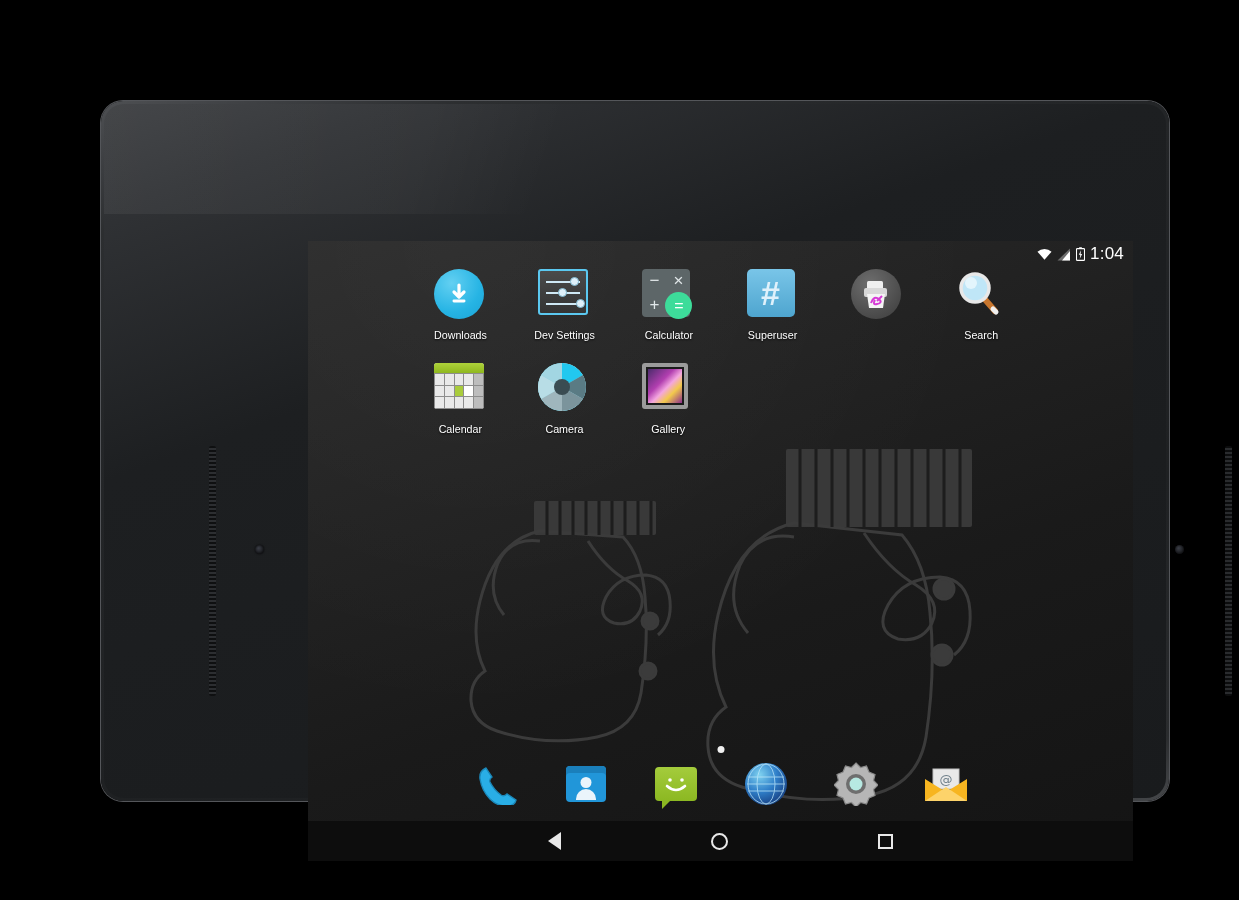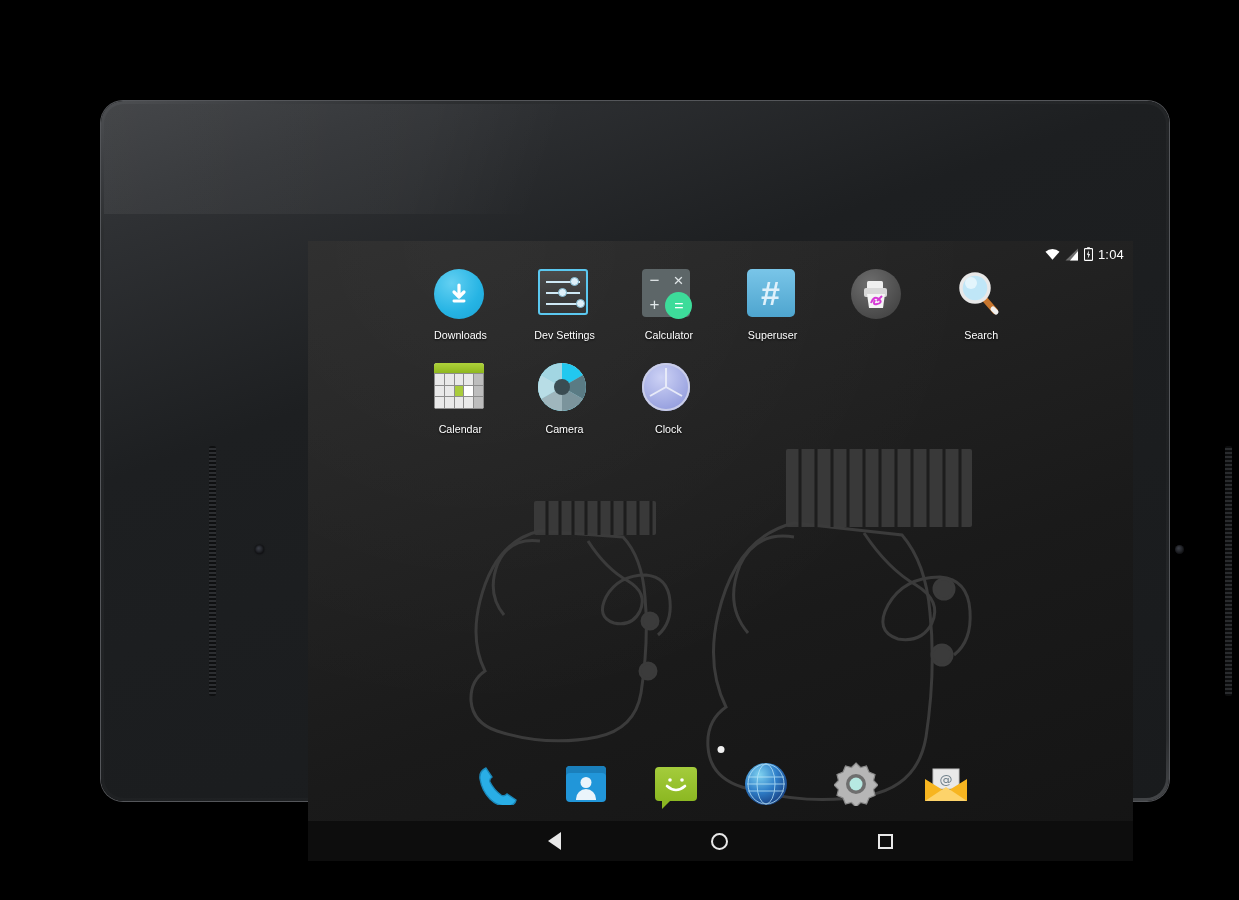--- a/index.html
+++ b/index.html
@@ -45,21 +45,21 @@
     background:
       radial-gradient(ellipse at 20% 0%, rgba(255,255,255,.035) 0%, rgba(255,255,255,0) 55%),
       linear-gradient(160deg,#2b2b2b 0%,#232323 28%,#1a1a1a 60%,#141414 100%);}
   #wallpaper svg{position:absolute;left:0;top:0;width:100%;height:100%;}
   
   #statusbar{
     position:absolute;left:0;top:0;width:100%;height:26px;
     display:flex;align-items:center;justify-content:flex-end;gap:5px;
     padding-right:9px;color:#fff;font-size:12.5px;
   }
-  #statusbar .clockTxt{font-size:13px;letter-spacing:.2px;}
+  #statusbar .clockTxt{font-size:17px;letter-spacing:.2px;}
   
   #appgrid{
     position:absolute;left:0;top:28px;width:100%;
     display:grid;grid-template-columns:repeat(6,1fr);
     row-gap:22px;padding:0 100px;
   }
   .app{display:flex;flex-direction:column;align-items:center;cursor:pointer;}
   .ic{width:52px;height:52px;position:relative;}
   .lbl{margin-top:8px;color:#fff;font-size:11.5px;white-space:nowrap;
        text-shadow:0 1px 2px rgba(0,0,0,.9);transform:scaleX(.93);}
@@ -323,31 +323,29 @@
               <path d="M24 24 L24 48 A24 24 0 0 1 3 36 Z" fill="#9fb6bd"></path>
               <path d="M24 24 L3 36 A24 24 0 0 1 3 12 Z" fill="#b8dde6"></path>
               <path d="M24 24 L3 12 A24 24 0 0 1 24 0 Z" fill="#a2d6e2"></path>
               <circle cx="24" cy="24" r="8" fill="#3a4c52"></circle>
             </svg>
           </div>
         </div>
         <div class="lbl">Camera</div>
       </div>
 
-
-      <div class="app">
-        <div class="ic">
-          <div class="i-clock">
-            <svg width="48" height="48" viewBox="0 0 48 48" style="position:absolute;left:0;top:0">
-              <path d="M24 24 L24 5 M24 24 L8 33 M24 24 L40 33" stroke="#e7eaf8" stroke-width="2" fill="none"></path>
-            </svg>
-          </div>
-        </div>
-        <div class="lbl">Clock</div>
-      </div>
+      <div class="app">
+        <div class="ic">
+            <div class="i-gal">
+              <div></div>
+            </div>
+          </div>
+        <div class="lbl">Gallery</div>
+      </div>
+
 
 
     </div>
 
     <div id="pagedot"></div>
 
     <div id="dock">
       <div class="dockapp">
         <svg width="42" height="42" viewBox="0 0 42 42">
           <path d="M11 5 q-7 3 -6 11 q2 12 10 20 q8 8 19 7 q6 -1 7 -6 l-9 -6 q-3 3 -6 1 q-7 -5 -11 -13 q-1 -3 2 -5 z" fill="#29aee6" stroke="#1b87b8" stroke-width="1.4"></path>

